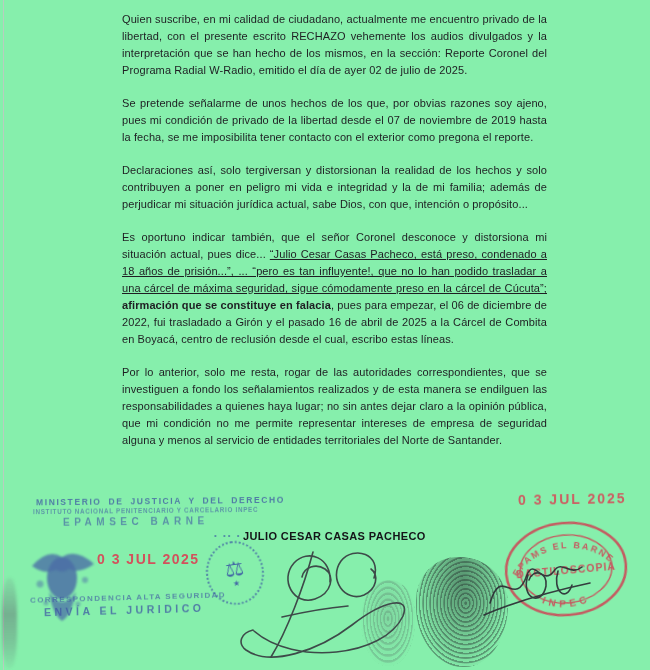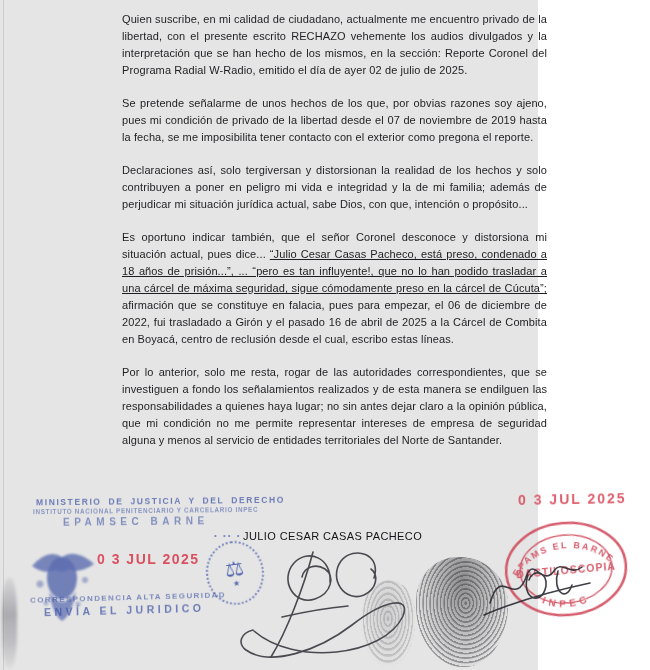--- a/index.html
+++ b/index.html
@@ -1,36 +1,36 @@
 <!DOCTYPE html>
 <html><head>
 <meta charset="utf-8">
 <style>
   html,body{margin:0;padding:0;}
   body{
     width:650px;height:670px;background:#ffffff;overflow:hidden;
     font-family:"Liberation Sans","DejaVu Sans",sans-serif;
   }
-  .page{position:relative;width:538px;height:670px;background:#e5e5e5;}
+  .page{position:relative;width:650px;height:670px;background:#86efac;}
 
   
   .scan-line{position:absolute;left:3px;top:0;width:1px;height:670px;background:#c4c4c4;opacity:.8;}
   .scan-smudge{position:absolute;left:2px;top:578px;width:15px;height:90px;
     background:linear-gradient(180deg,rgba(100,100,112,.10),rgba(90,90,104,.42) 40%,rgba(90,90,104,.25) 75%,rgba(90,90,104,.05));
     filter:blur(1.6px);border-radius:40%;}
 
   
   .doc-text{
     position:absolute;left:122px;top:11px;width:425px;
     font-size:11px;line-height:17px;color:#1e1e22;text-align:justify;
     letter-spacing:.1px;
   }
   .doc-text p{margin:0 0 16px 0;}
   .seg-u{text-decoration:underline;}
-  .seg-b{font-weight:normal;}
+  .seg-b{font-weight:bold;}
 
   
   .stamp-blue{color:#3b51a3;position:absolute;white-space:nowrap;}
   .ms-l1{left:36px;top:496px;font-size:8.5px;letter-spacing:1.6px;word-spacing:3px;opacity:.72;filter:blur(.35px);transform:rotate(-.6deg);font-weight:bold;}
   .ms-l2{left:33px;top:507px;font-size:6.3px;letter-spacing:.7px;opacity:.55;filter:blur(.45px);transform:rotate(-.6deg);font-weight:bold;}
   .ms-l3{left:63px;top:516px;font-size:10px;letter-spacing:4.5px;opacity:.58;filter:blur(.45px);transform:rotate(-.6deg);font-weight:bold;}
   .ms-l4{left:30px;top:593px;font-size:8px;letter-spacing:1.4px;opacity:.62;filter:blur(.4px);transform:rotate(-1.6deg);font-weight:bold;}
   .ms-l5{left:44px;top:604px;font-size:10.5px;letter-spacing:3.5px;opacity:.72;filter:blur(.35px);transform:rotate(-1.6deg);font-weight:bold;}
 
   .date-red{position:absolute;color:#d94556;font-weight:bold;white-space:nowrap;
@@ -44,21 +44,21 @@
   
   .scales-stamp{position:absolute;left:206px;top:541px;width:54px;height:60px;
     border:2px dotted rgba(52,74,164,.62);border-radius:50%;
     transform:rotate(-8deg);display:flex;flex-direction:column;align-items:center;justify-content:center;
     filter:blur(.25px);}
   .scales-glyph{font-size:21px;color:rgba(52,74,164,.82);line-height:1;}
   .scales-star{font-size:8px;color:rgba(52,74,164,.82);line-height:1;margin-top:1px;}
   .stamp-dots{position:absolute;left:214px;top:531px;font-size:8px;letter-spacing:2px;color:rgba(52,74,164,.6);}
 
   
-  .signer-name{position:absolute;left:243px;top:530px;font-size:11px;font-weight:normal;
+  .signer-name{position:absolute;left:243px;top:530px;font-size:11px;font-weight:bold;
     letter-spacing:.4px;color:#141418;white-space:nowrap;}
 
   
   .sig-main{position:absolute;left:224px;top:538px;width:215px;height:130px;}
   .sig-right{position:absolute;left:472px;top:545px;width:128px;height:88px;}
 
   
   .fp{position:absolute;}
   .fp-dark{left:416px;top:557px;width:92px;height:110px;
     background:

